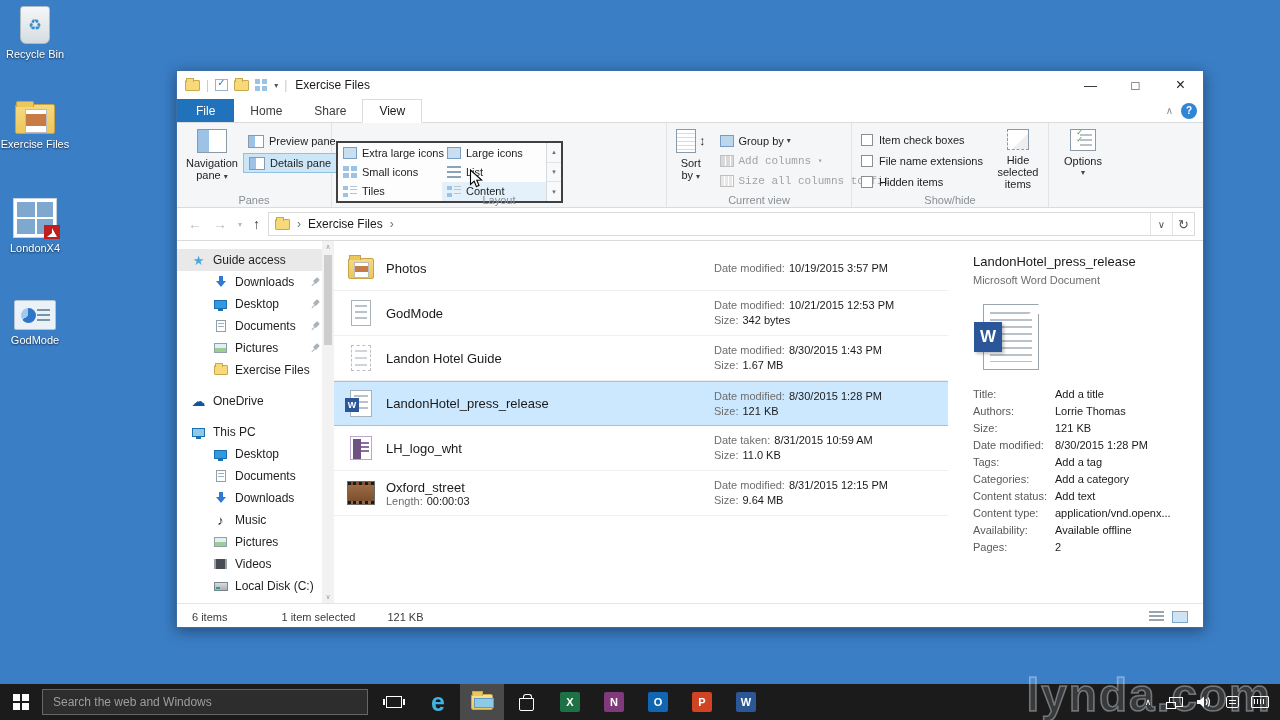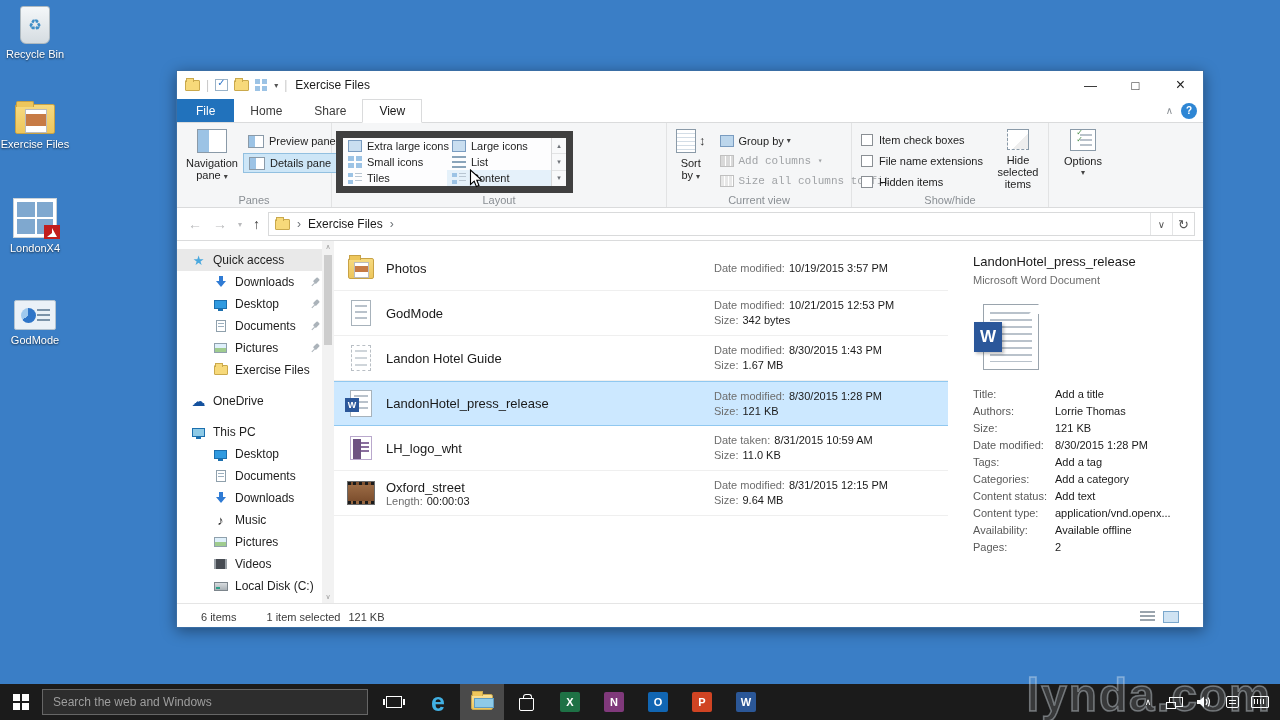--- a/index.html
+++ b/index.html
@@ -63,21 +63,21 @@
   .bigbtn .bicon { margin-bottom:4px; }
   .drop { font-size:8px; color:#444; }
   .smallbtn { display:flex; align-items:center; font-size:11px; color:#1e1e1e; height:20px; padding:0 5px; white-space:nowrap; }
   .smallbtn .sicon { margin-right:5px; }
   .sel-blue { background:#cde6f7; border:1px solid #92c0e0; }
   .hover-blue { background:#e5f1fa; border:1px solid #a8d0ee; }
   .disabled { color:#a0a3a6;font-family:Liberation Mono, monospace; }
 
   .ic-navpane { width:30px; height:24px; background:linear-gradient(to right,#9cc3e5 0 11px,#fff 11px); border:1px solid #8a9aa8; }
   .ic-pane-s { width:16px; height:13px; background:linear-gradient(to right,#9cc3e5 0 6px,#fff 6px); border:1px solid #8a9aa8; }
-  .gal { background:#fdfdfe; border:7px solid #404040; display:flex; margin-top:3px; height:62px; }
+  .gal { background:#fdfdfe; border:2px solid #404040; display:flex; margin-top:13px; height:62px; }
   .gcol { display:flex; flex-direction:column; width:104px; }
   .gitem { height:20px; display:flex; align-items:center; font-size:11px; color:#1e1e1e; padding:0 4px; border:1px solid transparent; white-space:nowrap; }
   .gi { width:14px; height:12px; margin-right:5px; flex:none; }
   .gi-big { background:#c9def0; border:1px solid #7a9cc0; }
   .gi-grid { background:
       linear-gradient(#9cc3e5,#9cc3e5) 0 0/6px 5px no-repeat,
       linear-gradient(#9cc3e5,#9cc3e5) 8px 0/6px 5px no-repeat,
       linear-gradient(#9cc3e5,#9cc3e5) 0 7px/6px 5px no-repeat,
       linear-gradient(#9cc3e5,#9cc3e5) 8px 7px/6px 5px no-repeat; }
   .gi-lines { background:repeating-linear-gradient(to bottom,#8aa4ba 0 2px,transparent 2px 5px); }
@@ -179,21 +179,21 @@
   .dtype { font-size:11px; color:#6d6d6d; margin-top:5px; }
   .bigword { width:56px; height:66px; background:#fff; border:1px solid #9aa4ad; position:relative; margin:18px 0 16px 10px; }
   .bigword i { position:absolute; inset:7px 6px; background:repeating-linear-gradient(to bottom,#b9c2cb 0 2px,transparent 2px 7px); }
   .bigword::before { content:"W"; position:absolute; left:-10px; top:17px; width:28px; height:30px; background:#2b579a; color:#fff; font-size:17px; font-weight:bold; display:flex; align-items:center; justify-content:center; z-index:2; box-shadow:2px 2px 3px rgba(0,0,0,.25); }
   .bigword::after { content:""; position:absolute; top:-1px; right:-1px; border-top:10px solid #3a7ec600; border-left:10px solid transparent; border-top:10px solid #fff0; width:0; height:0; border-right:10px solid #fff; border-right-color:#fff; }
   .prow { display:flex; font-size:11px; line-height:17px; }
   .pl { width:82px; flex:none; color:#5a5a5a; }
   .pv { color:#1a1a1a; white-space:nowrap; }
 
   
-  .status { height:26px; border-top:1px solid #e5e5e5; display:flex; align-items:center; font-size:11px; color:#3b3b3b; padding:0 24px; }
+  .status { height:26px; border-top:1px solid #e5e5e5; display:flex; align-items:center; font-size:11px; color:#3b3b3b; padding:0 15px;gap:24px; }
   .status .s2 { margin-left:30px; }
   .status .s3 { margin-left:8px; }
   .sbicons { margin-left:auto; display:flex; gap:8px; align-items:center; }
   .sb-rows { width:15px; height:12px; background:repeating-linear-gradient(to bottom,#9aa4ad 0 2px,transparent 2px 4px); }
   .sb-thumb { width:16px; height:12px; border:1px solid #7aa7cc; background:#cfe3f3; }
 
   
   .taskbar { position:absolute; left:0; right:0; bottom:0; height:36px; background:#1b1b1b; display:flex; align-items:center; z-index:10; }
   .startbtn { width:42px; height:100%; display:flex; align-items:center; justify-content:center; }
   .winlogo { width:16px; height:16px; background:
@@ -419,21 +419,21 @@
         <span class="crumb-refresh">↻</span>
       </div>
     </div>
   </div>
 
   <div class="main">
 
     <div class="sidebar">
       <div class="srow hl">
         <span class="sic glyph-ic ic-star">★</span>
-        <span>Quick access</span>
+        <span>Guide access</span>
       </div>
       <div class="srow lvl1">
         <span class="sic">
             <span class="ic-dl"></span>
           </span>
         <span>Downloads</span>
         <span class="pin"></span>
       </div>
       <div class="srow lvl1">
         <span class="sic">

